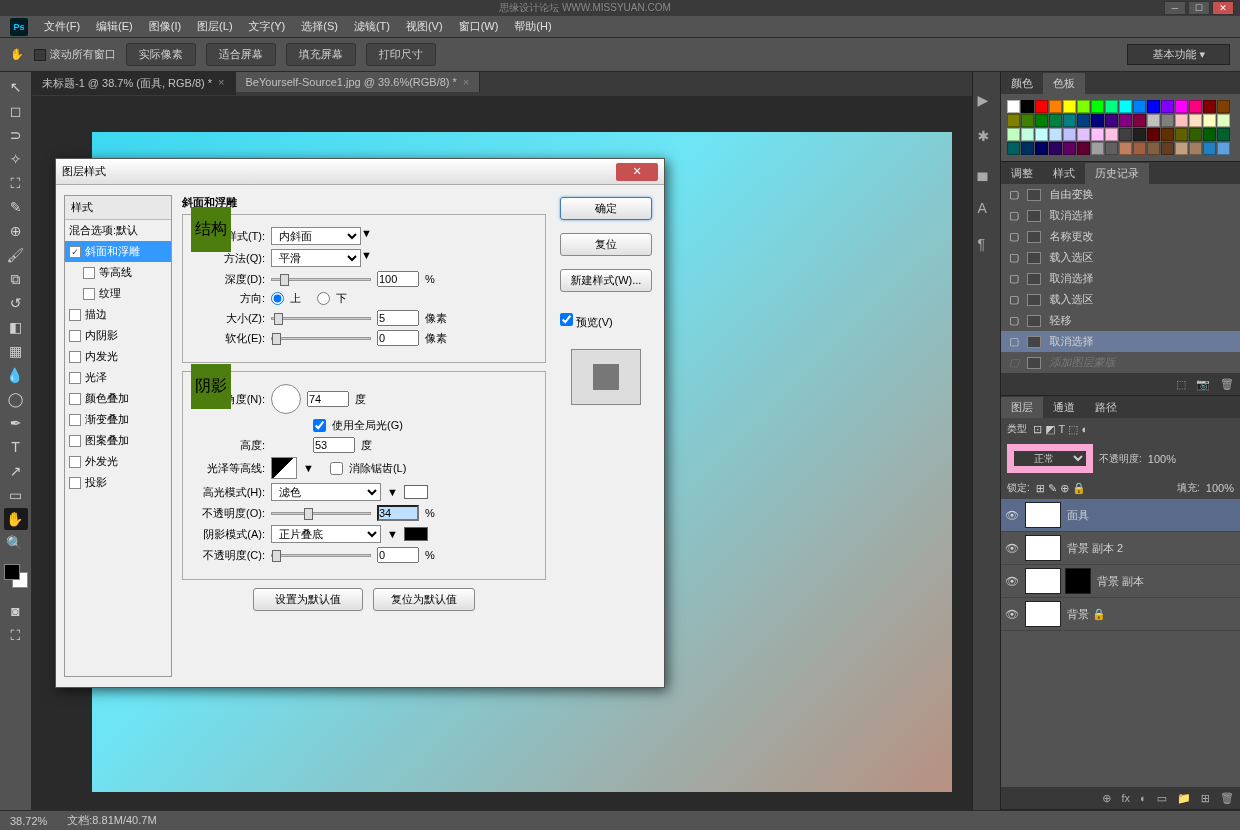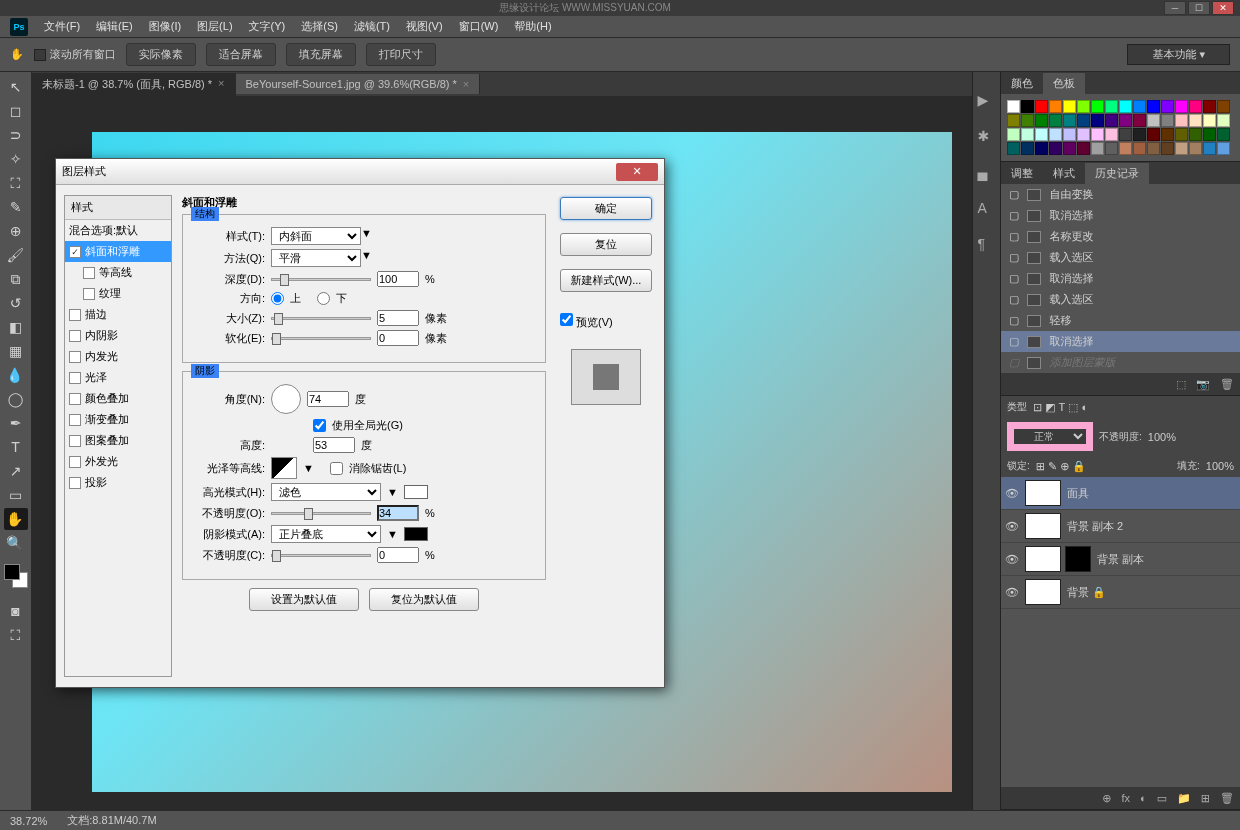--- a/index.html
+++ b/index.html
@@ -13,21 +13,21 @@
 .menubar span{padding:2px 6px;cursor:pointer}
 .optbar{height:34px;background:#535353;border-bottom:1px solid #282828;display:flex;align-items:center;padding:0 10px;gap:10px;color:#d0d0d0}
 .optbar .btn{background:#444;border:1px solid #333;padding:3px 12px;border-radius:3px;cursor:pointer}
 .optbar .check{display:flex;align-items:center;gap:4px}
 .optbar .check .cb{width:12px;height:12px;border:1px solid #222;background:#3a3a3a}
 .work{display:flex;height:calc(100% - 92px)}
 .toolbar{width:32px;background:#535353;border-right:1px solid #2a2a2a;display:flex;flex-direction:column;align-items:center;padding-top:4px;gap:2px}
 .tool{width:24px;height:22px;display:flex;align-items:center;justify-content:center;color:#d0d0d0;cursor:pointer;border-radius:2px;font-size:14px}
 .tool.active{background:#1a1a1a}
 .canvas-area{flex:1;background:#2a2a2a;position:relative;overflow:hidden}
-.tabs{height:24px;background:#3a3a3a;display:flex;align-items:center}
+.tabs{height:24px;background:#3a3a3a;display:flex;align-items:flex-start}
 .tab{padding:4px 10px;background:#535353;color:#c0c0c0;border-right:1px solid #2a2a2a;cursor:pointer;display:flex;gap:6px}
 .tab.active{background:#2a2a2a}
 .tab .x{color:#888}
 .canvas{position:absolute;top:60px;left:60px;width:860px;height:660px;background:linear-gradient(135deg,#3dd8f0 0%,#6de5f5 40%,#b89080 100%)}
 .rightdock{width:28px;background:#424242;border-left:1px solid #222;display:flex;flex-direction:column;align-items:center;padding-top:20px;gap:18px}
 .rightdock .ic{width:18px;height:18px;color:#aaa;font-size:14px;cursor:pointer}
 .panels{width:240px;background:#535353;border-left:1px solid #222;display:flex;flex-direction:column}
 .panel{border-bottom:1px solid #222}
 .panel-tabs{height:22px;background:#383838;display:flex;align-items:center;color:#ccc}
 .panel-tabs .pt{padding:3px 10px;cursor:pointer}
@@ -56,21 +56,21 @@
 .dlg-title .close{width:42px;height:18px;background:#c75050;color:#fff;border-radius:2px;display:flex;align-items:center;justify-content:center;cursor:pointer}
 .dlg-body{display:flex;height:calc(100% - 26px);padding:10px 8px}
 .dlg-left{width:108px;border:1px solid #999}
 .dlg-left .hdr{background:#e8e8e8;padding:4px 6px;border-bottom:1px solid #bbb}
 .drow{padding:3px 4px;display:flex;align-items:center;gap:4px;cursor:pointer;font-size:11px}
 .drow.sel{background:#3399ff;color:#fff}
 .drow .cb{width:12px;height:12px;border:1px solid #888;background:#fff;display:inline-flex;align-items:center;justify-content:center;font-size:9px;color:#333}
 .drow.sub{padding-left:18px}
 .dlg-mid{flex:1;padding:0 10px}
 .fset{border:1px solid #aaa;padding:8px 10px 12px;margin-bottom:8px;position:relative}
-.fset .leg{position:absolute;top:-8px;left:8px;background:#3b82f6;padding:0 4px;font-size:10px}
+.fset .leg{position:absolute;top:-8px;left:8px;background:#4d7c0f;padding:12px 4px;font-size:16px}
 .frow{display:flex;align-items:center;margin:4px 0;gap:6px}
 .frow .lbl{width:72px;text-align:right;}
 .frow select,.frow input[type=text]{border:1px solid #888;padding:1px 3px;font-size:11px;background:#fff}
 .frow .slider{width:100px;height:3px;background:#ccc;position:relative;border:1px solid #999}
 .frow .slider .hnd{position:absolute;width:9px;height:12px;background:#ddd;border:1px solid #666;top:-5px}
 .frow .num{width:42px}
 .dlg-right{width:100px;display:flex;flex-direction:column;gap:13px;padding:2px 4px}
 .dbtn{border:1px solid #888;background:linear-gradient(#fefefe,#e0e0e0);padding:3px 0;text-align:center;border-radius:3px;cursor:pointer}
 .dbtn.primary{border:1px solid #3a7abd;box-shadow:0 0 3px #5aa0e0}
 .preview-box{width:70px;height:56px;border:1px solid #888;background:#ddd;margin:6px auto;display:flex;align-items:center;justify-content:center}
@@ -305,20 +305,25 @@
           </div>
         </div>
       <div class="panel-icons">
           <span>⬚</span>
           <span>📷</span>
           <span>🗑</span>
         </div>
     </div>
 
     <div class="panel" style="flex:1;display:flex;flex-direction:column">
+      <div class="panel-tabs">
+        <div class="pt active">图层</div>
+        <div class="pt">通道</div>
+        <div class="pt">路径</div>
+      </div>
       <div class="layer-ctrl">
         <span class="lbl">类型</span>
         <span>⊡ ◩ T ⬚ ◐</span>
       </div>
       <div class="layer-ctrl">
         <select><option>正常</option></select>
         <span class="lbl">不透明度:</span>
         <span>100%</span>
       </div>
       <div class="layer-ctrl">
@@ -529,21 +534,21 @@
             <span class="lbl">不透明度(C):</span>
             <div class="slider">
               <div class="hnd" style="left:0"></div>
             </div>
             <input class="num" value="0" style="">
             <span>%</span>
           </div>
       </div>
       <div class="mid-btns">
         <div class="dbtn" style="width:110px">设置为默认值</div>
-        <div class="dbtn" style="width:110px">复位为默认值</div>
+        <div class="dbtn" style="width:102px">复位为默认值</div>
       </div>
     </div>
     <div class="dlg-right">
       <div class="dbtn primary">确定</div>
       <div class="dbtn">复位</div>
       <div class="dbtn">新建样式(W)...</div>
       <div style="margin-top:8px"><input type="checkbox" checked="" style=""> <span>预览(V)</span></div>
       <div class="preview-box">
           <div class="sq"></div>
         </div>

